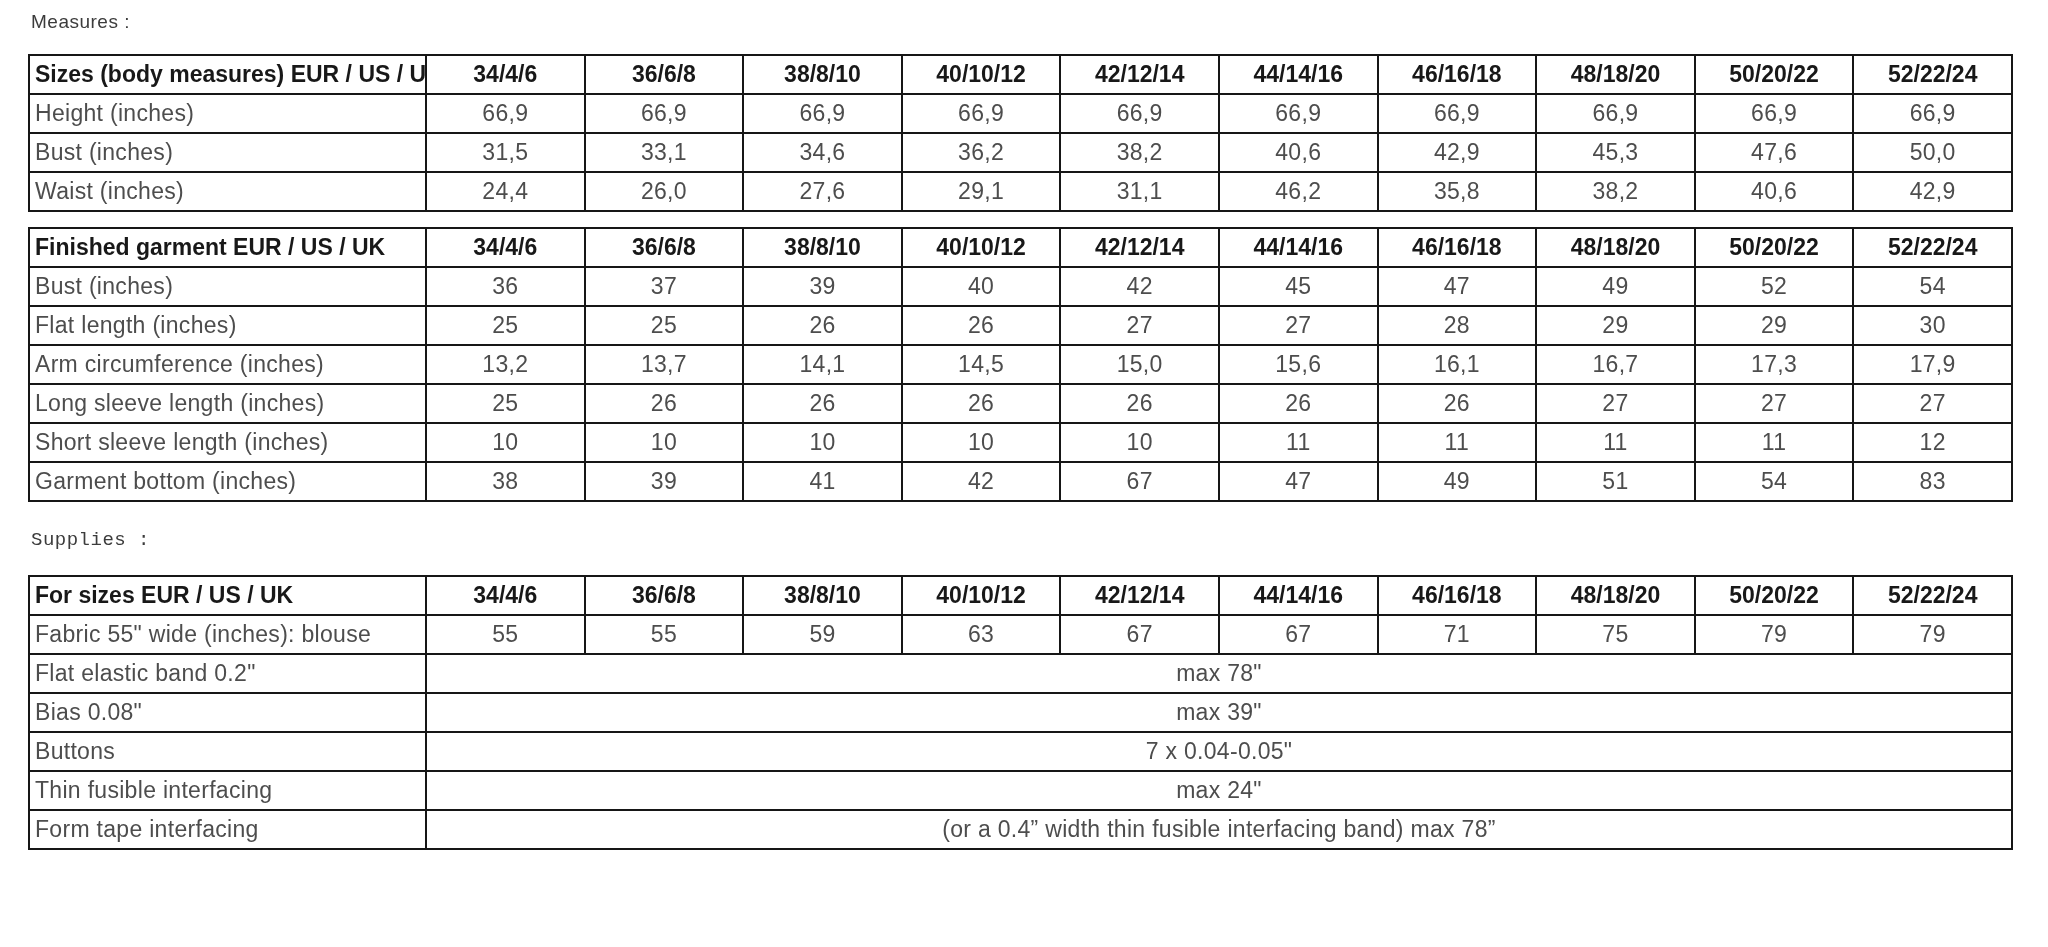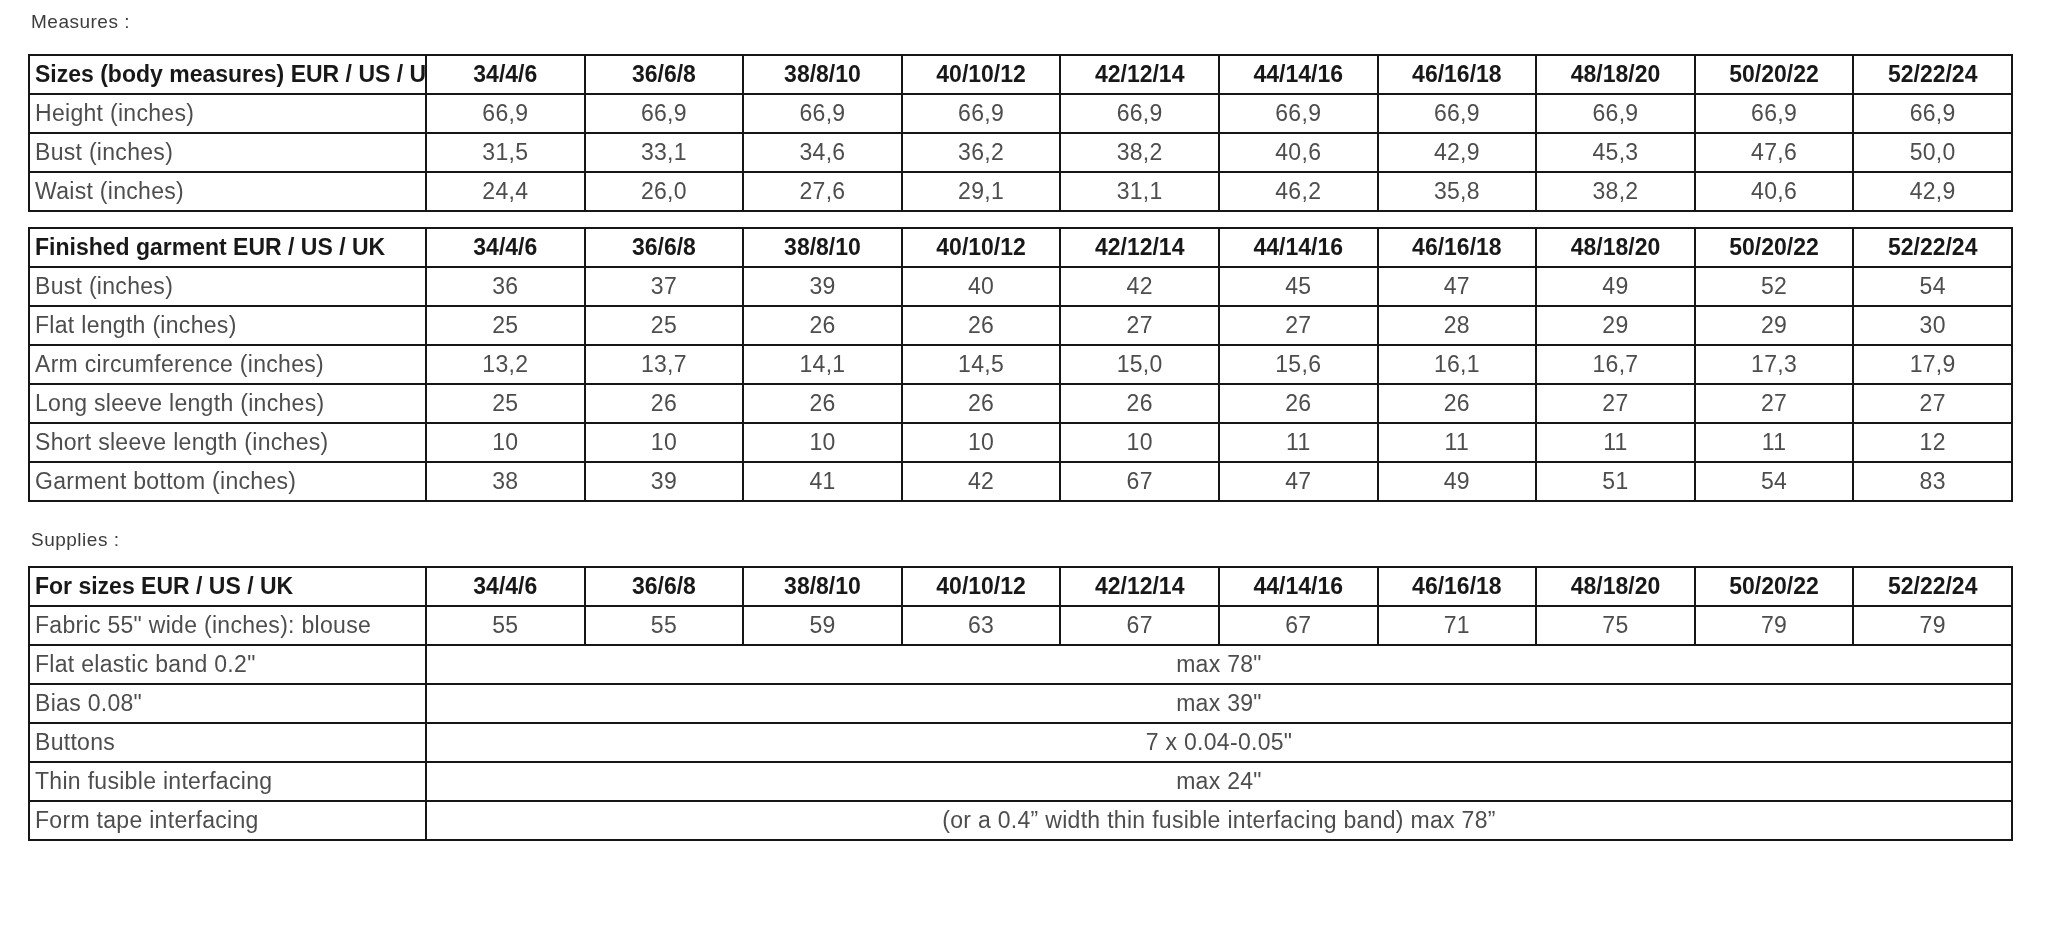--- a/index.html
+++ b/index.html
@@ -19,21 +19,21 @@
   .section-heading {
     font-size: 19px;
     font-weight: 300;
     color: #3c3c3c;
     letter-spacing: 0.5px;
     margin: 0;
     padding-left: 3px;
     line-height: 32px;
   }
   .heading-measures { margin-bottom: 16px; }
-  .heading-supplies { margin-top: 22px; margin-bottom: 10px; }
+  .heading-supplies { margin-top: 22px; margin-bottom: 19px; font-family: Liberation Mono, monospace; }
 
   table.size-table {
     border-collapse: collapse;
     table-layout: fixed;
     width: 1985px;
     background: #ffffff;
   }
   .gap-after { margin-bottom: 15px; }
 
   table.size-table col.label-col-def { width: 397px; }

